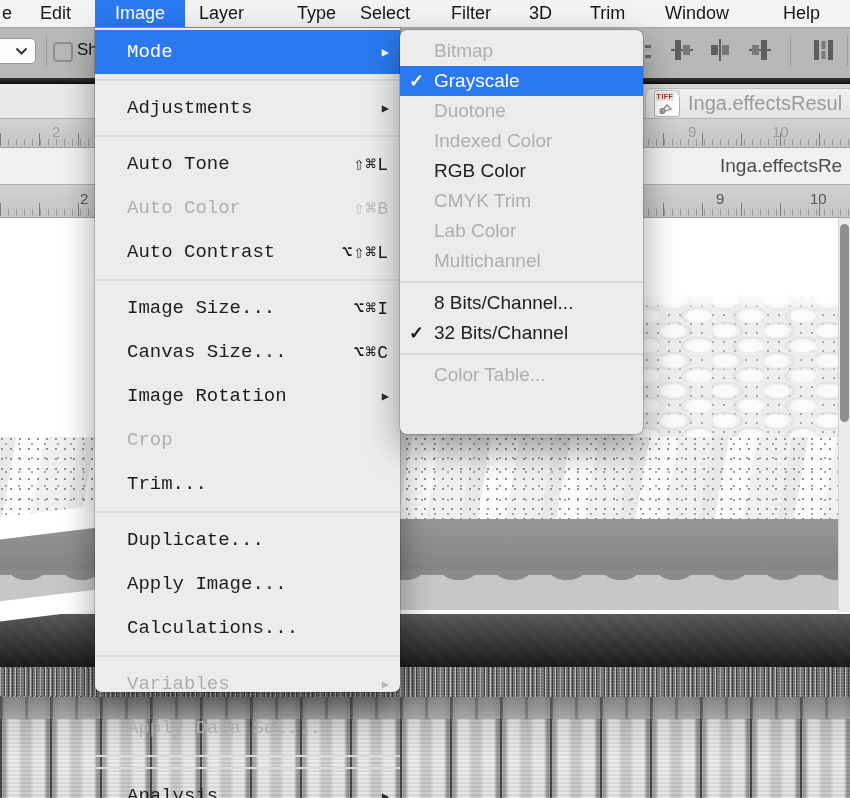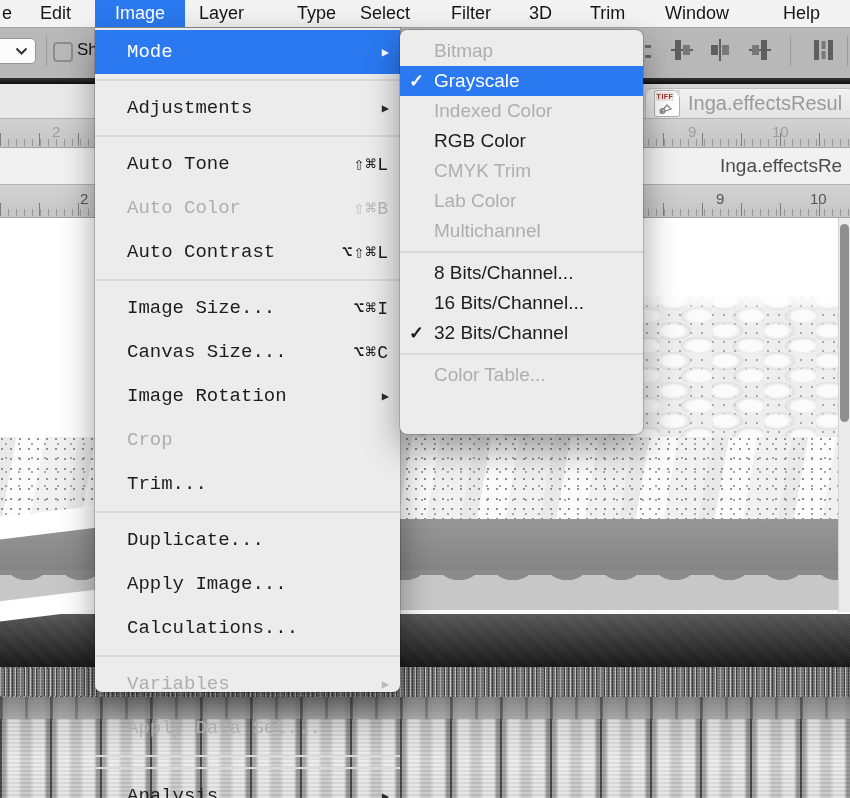--- a/index.html
+++ b/index.html
@@ -284,40 +284,40 @@
 
   <div class="panel" id="mode-submenu">
     <div class="smi dis">
       <span class="lbl">Bitmap</span>
     </div>
     <div class="smi hl">
       <span class="chk">✓</span>
       <span class="lbl">Grayscale</span>
     </div>
     <div class="smi dis">
+      <span class="lbl">Duotone</span>
+    </div>
+    <div class="smi dis">
       <span class="lbl">Indexed Color</span>
     </div>
     <div class="smi">
       <span class="lbl">RGB Color</span>
     </div>
     <div class="smi dis">
       <span class="lbl">CMYK Trim</span>
     </div>
     <div class="smi dis">
       <span class="lbl">Lab Color</span>
     </div>
     <div class="smi dis">
       <span class="lbl">Multichannel</span>
     </div>
     <div class="msep"></div>
     <div class="smi">
       <span class="lbl">8 Bits/Channel...</span>
-    </div>
-    <div class="smi">
-      <span class="lbl">16 Bits/Channel...</span>
     </div>
     <div class="smi">
       <span class="chk">✓</span>
       <span class="lbl">32 Bits/Channel</span>
     </div>
     <div class="msep"></div>
     <div class="smi dis">
       <span class="lbl">Color Table...</span>
     </div>
   </div>

